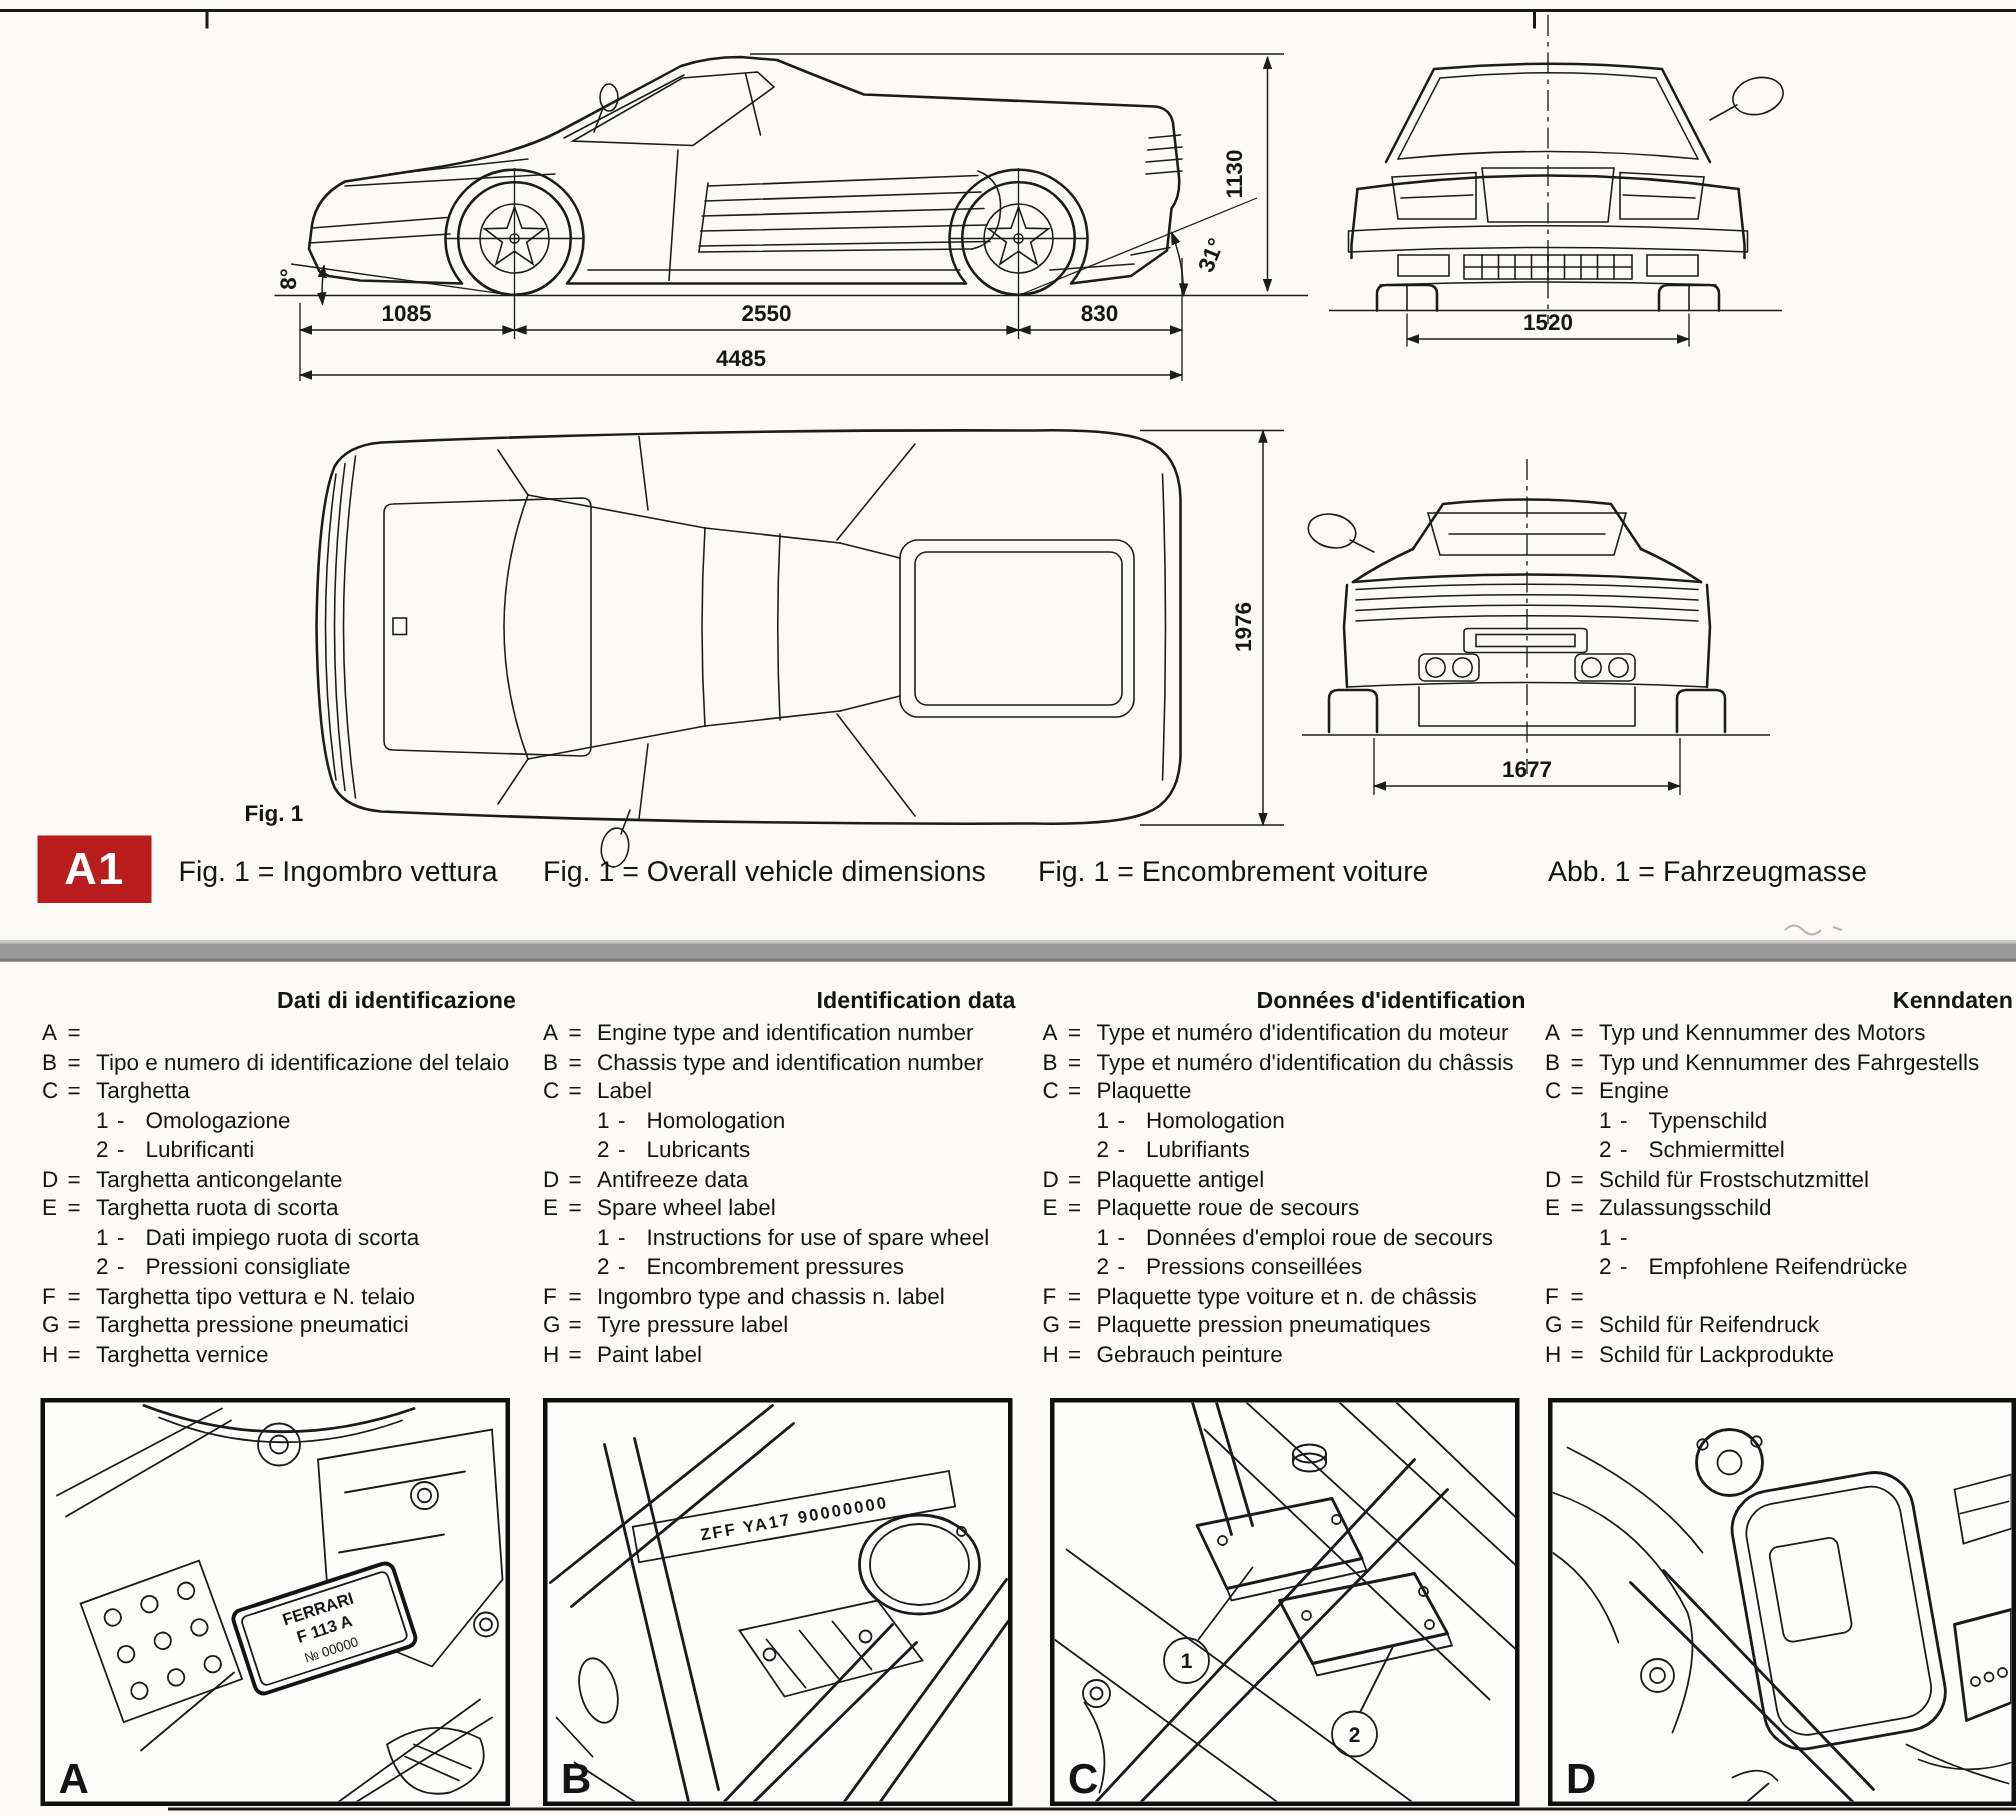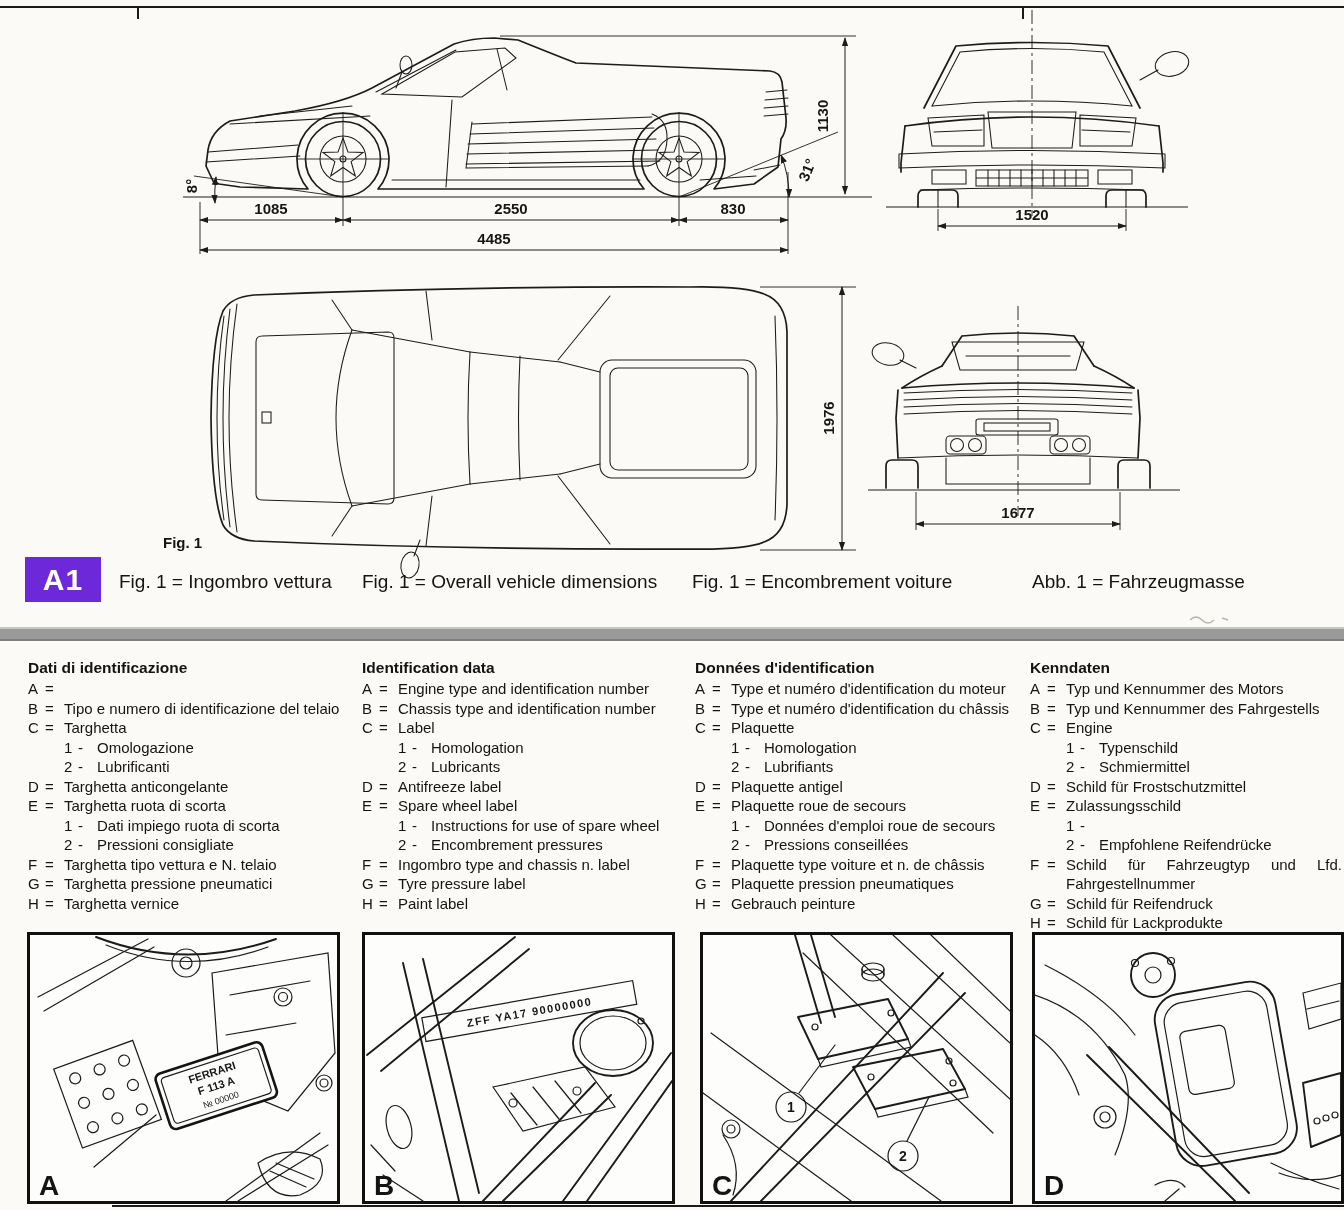--- a/index.html
+++ b/index.html
@@ -13,31 +13,31 @@
   .d{stroke:#1c1c1c;stroke-width:1.05;fill:none;stroke-linecap:round;}
   .dim{stroke:#1c1c1c;stroke-width:1;fill:none;}
   .ext{stroke:#1c1c1c;stroke-width:.9;fill:none;}
   .cl{stroke:#1c1c1c;stroke-width:.9;stroke-dasharray:14 4 3 4;fill:none;}
   .smudge{stroke:#b9b4ab;stroke-width:1.4;fill:none;}
   text{font-family:"Liberation Sans",sans-serif;fill:#161616;}
   .dimt{font-size:15px;font-weight:600;text-anchor:middle;}
 
   .fig-label{font-size:15px;font-weight:700;margin-left:44px;}
   .section-code{display:flex;align-items:center;justify-content:center;
-      width:76px;height:45px;background:#6d28d9;color:#fff;
+      width:76px;height:45px;background:#b91c1c;color:#fff;
       font-size:30px;font-weight:700;letter-spacing:1px;}
   .caption{font-size:19px;font-weight:500;white-space:nowrap;}
 
   .divider{position:absolute;left:0;top:627px;width:1344px;height:14px;
       background:#9a9a9a;border-top:2px solid #c6c6c6;border-bottom:2px solid #7d7d7d;box-sizing:border-box;}
 
   
   .legend{position:absolute;top:659px;left:0;width:1344px;height:265px;}
   .col{position:absolute;top:0;}
-  .col h3{margin:0 0 2px 0;font-size:15.5px;font-weight:700;}
+  .col h3{margin:0 0 2px 0;font-size:15.5px;font-weight:700;text-align:right;}
   .id-row{display:flex;font-size:15px;line-height:19.5px;}
   .id-row .k{width:17px;flex:none;}
   .id-row .s{width:19px;flex:none;text-align:left;}
   .id-row .t{flex:1;text-align:justify;}
   .id-row.sub{padding-left:36px;}
   .id-row.sub .k{width:14px;}
 
   
   .panel{position:absolute;top:932px;height:272px;border:3px solid #101010;
       background:#fdfdfb;box-sizing:border-box;}
@@ -320,21 +320,21 @@
             <span class="t">Homologation</span>
           </div>
           <div class="id-row sub">
             <span class="k">2</span>
             <span class="s">-</span>
             <span class="t">Lubricants</span>
           </div>
           <div class="id-row">
             <span class="k">D</span>
             <span class="s">=</span>
-            <span class="t">Antifreeze label</span>
+            <span class="t">Antifreeze data</span>
           </div>
           <div class="id-row">
             <span class="k">E</span>
             <span class="s">=</span>
             <span class="t">Spare wheel label</span>
           </div>
           <div class="id-row sub">
             <span class="k">1</span>
             <span class="s">-</span>
             <span class="t">Instructions for use of spare wheel</span>
@@ -469,21 +469,20 @@
             <span class="s">-</span>
           </div>
           <div class="id-row sub">
             <span class="k">2</span>
             <span class="s">-</span>
             <span class="t">Empfohlene Reifendrücke</span>
           </div>
           <div class="id-row">
             <span class="k">F</span>
             <span class="s">=</span>
-            <span class="t">Schild für Fahrzeugtyp und Lfd. Fahrgestellnummer</span>
           </div>
           <div class="id-row">
             <span class="k">G</span>
             <span class="s">=</span>
             <span class="t">Schild für Reifendruck</span>
           </div>
           <div class="id-row">
             <span class="k">H</span>
             <span class="s">=</span>
             <span class="t">Schild für Lackprodukte</span>

